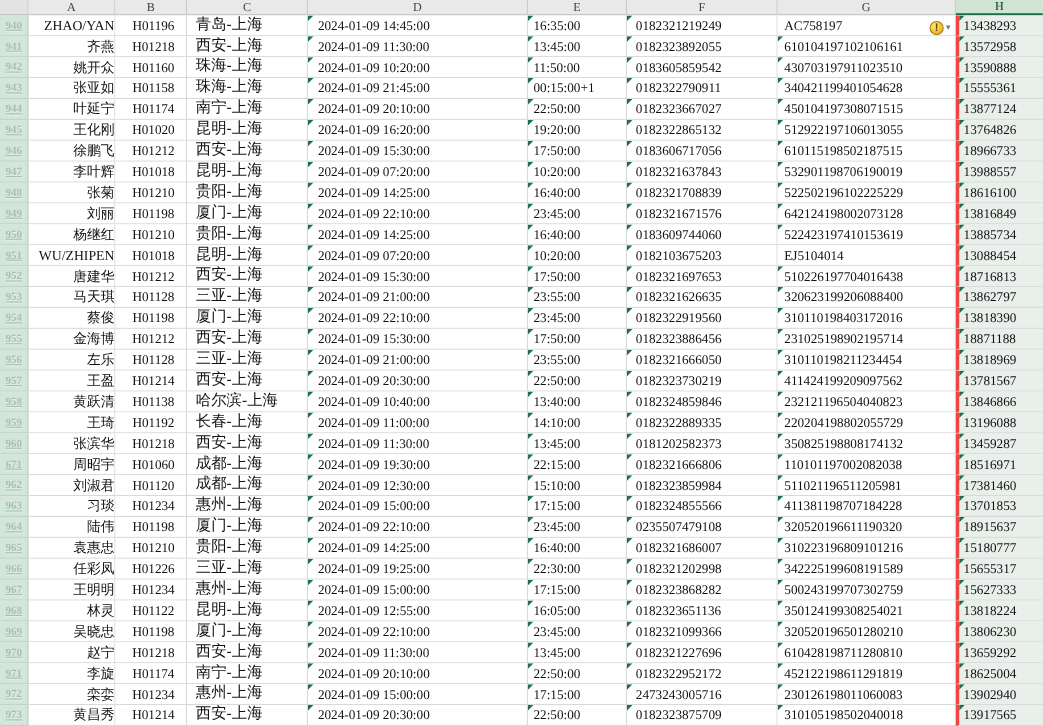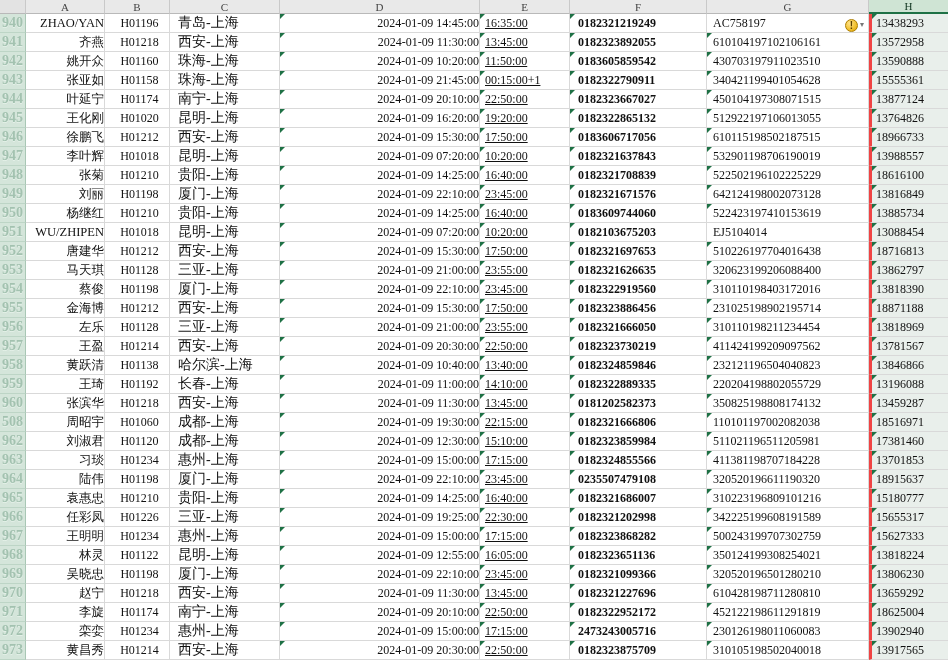--- a/index.html
+++ b/index.html
@@ -11,32 +11,32 @@
   col.c-h{width:80px}
   th,td { overflow:hidden; white-space:nowrap; vertical-align:middle; }
   
   thead th { height:13px; background:#e9e9e9; border-right:1px solid #c9c9c9;
     border-bottom:1px solid #b9b9b9; font-size:11px; font-weight:normal; color:#444;
     text-align:center; line-height:12px; }
   thead th.corner { background:#e3e3e3; }
   thead th.selcol { background:#cfe4d4; color:#10341f; border-bottom:2px solid #1e7145; }
   
   tbody th.gut { background:#d4e5da; border-right:1px solid #a9c7b5;
-    border-bottom:1px solid #bdd5c6; color:#a3c2b0; font-size:14px; font-weight:bold;
-    text-align:center; text-shadow:0 1px 0 #e4f0e8; }
+    border-bottom:1px solid #bdd5c6; color:#a3c2b0; font-size:10px; font-weight:bold;
+    text-align:center; text-shadow:0 1px 0 #e4f0e8;text-decoration:underline; }
   
   tbody td { height:19px; background:#fff; border-right:1px solid #d9d9d9;
     border-bottom:1px solid #d9d9d9; font-size:12px; color:#111; position:relative;
     padding-left:6px; line-height:18px; }
   td.col-name{ padding-left:3px; font-size:12.5px;text-align:right; }
   td.col-route{ padding-left:8px; font-size:14px; }
   td.col-flight{ padding-left:5px;text-align:center; }
-  td.col-depart{ padding-left:9px;text-align:right; }
-  td.col-arrive{ padding-left:5px;text-decoration:underline; }
-  td.col-ticket{ padding-left:8px;font-weight:bold; }
+  td.col-depart{ padding-left:9px; }
+  td.col-arrive{ padding-left:5px; }
+  td.col-ticket{ padding-left:8px; }
   td.col-phone { background:#e9efeb; border-left:3px solid #ef4444; padding-left:4px; }
   
   .tri { position:absolute; left:0; top:0; width:0; height:0;
     border-top:5px solid #1e7145; border-right:5px solid transparent; }
   td.col-phone .tri { left:0; }
   
   .warnwrap { position:absolute; right:4px; top:2px; display:flex; align-items:center; gap:2px; }
   .warnball { display:inline-block; width:13px; height:13px; border-radius:50%;
     background:radial-gradient(circle at 35% 30%, #ffe38a, #f3c335 55%, #d99e00);
     border:1px solid #ad7e00; color:#5d4200; font-size:10px; font-weight:bold;
@@ -300,21 +300,21 @@
         <td class="col-name"><span>张滨华</span></td>
         <td class="col-flight"><span>H01218</span></td>
         <td class="col-route"><span>西安-上海</span></td>
         <td class="col-depart"><span class="tri"></span><span>2024-01-09 11:30:00</span></td>
         <td class="col-arrive"><span class="tri"></span><span>13:45:00</span></td>
         <td class="col-ticket"><span class="tri"></span><span>0181202582373</span></td>
         <td class="col-idnum"><span class="tri"></span><span>350825198808174132</span></td>
         <td class="col-phone"><span class="tri"></span><span>13459287</span></td>
       </tr>
       <tr>
-        <th class="gut">508</th>
+        <th class="gut">671</th>
         <td class="col-name"><span>周昭宇</span></td>
         <td class="col-flight"><span>H01060</span></td>
         <td class="col-route"><span>成都-上海</span></td>
         <td class="col-depart"><span class="tri"></span><span>2024-01-09 19:30:00</span></td>
         <td class="col-arrive"><span class="tri"></span><span>22:15:00</span></td>
         <td class="col-ticket"><span class="tri"></span><span>0182321666806</span></td>
         <td class="col-idnum"><span class="tri"></span><span>110101197002082038</span></td>
         <td class="col-phone"><span class="tri"></span><span>18516971</span></td>
       </tr>
       <tr>

